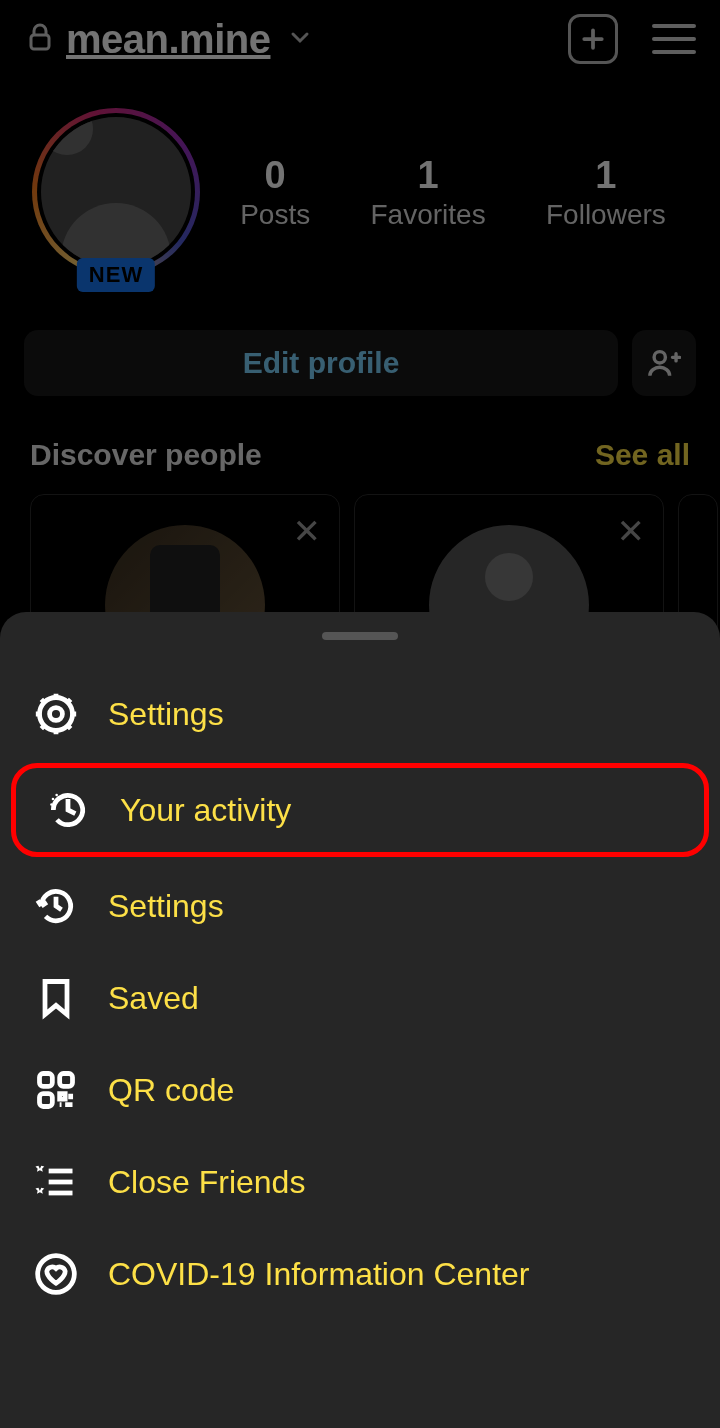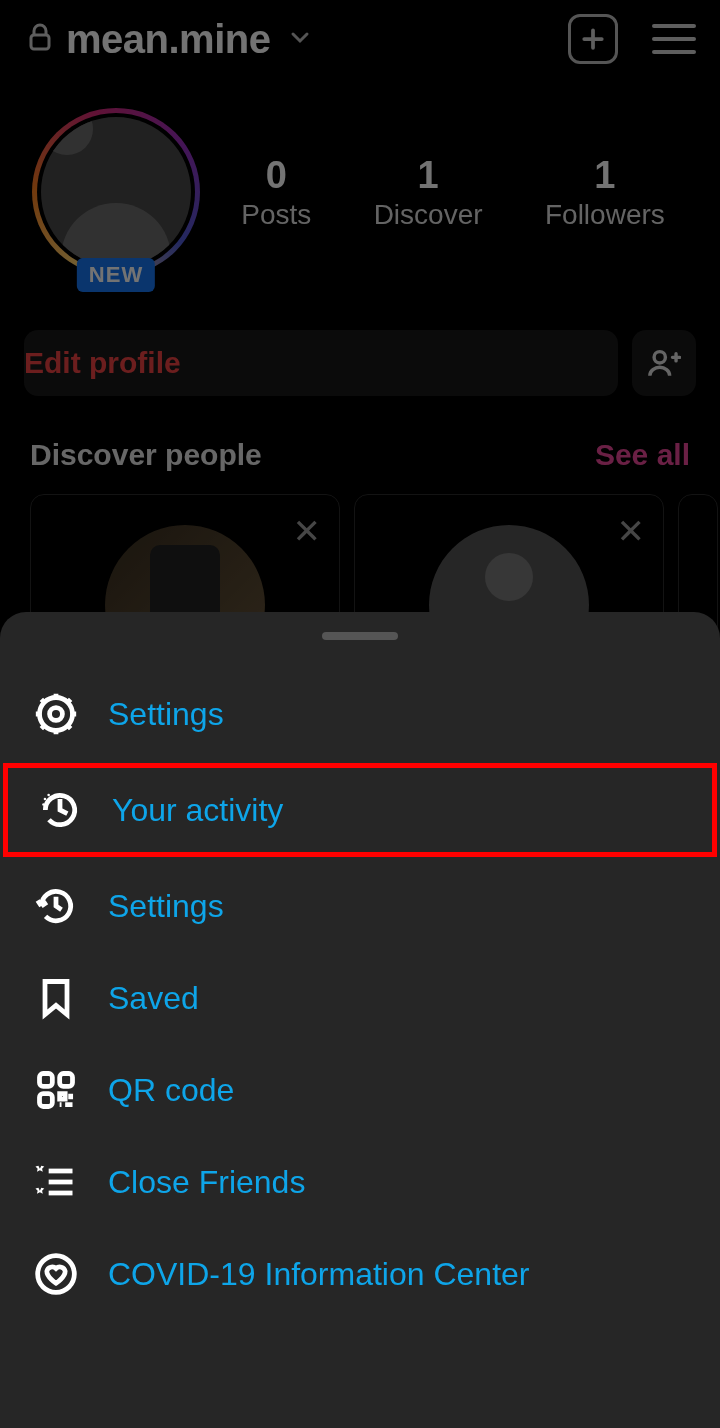--- a/index.html
+++ b/index.html
@@ -3,69 +3,69 @@
 <meta charset="utf-8">
 <style>
   * { box-sizing: border-box; margin: 0; padding: 0; }
   html, body { width: 720px; height: 1428px; background: #000; font-family: -apple-system, Helvetica, Arial, sans-serif; color: #fff; overflow: hidden; position: relative; }
 
   .dim-overlay { position:absolute; inset:0; background:rgba(0,0,0,0.55); z-index:5; pointer-events:none; }
 
   
   .header { display:flex; align-items:center; padding: 14px 24px 14px 28px; gap:14px; }
   .lock-svg { width:24px; height:28px; }
-  .username { font-size:40px; font-weight:700; letter-spacing:-0.5px; }
+  .username { font-size:40px; font-weight:700; letter-spacing:-0.5px;text-decoration:underline; }
   .chev { margin-left:4px; }
   .spacer { flex:1; }
   .sq-btn { width:50px; height:50px; border:3px solid #bdbdbd; border-radius:12px; display:flex; align-items:center; justify-content:center; }
   .hamb { width:44px; display:flex; flex-direction:column; gap:9px; margin-left:20px; }
   .hamb span { height:4px; background:#d0d0d0; border-radius:2px; }
 
   
   .profile-row { display:flex; align-items:center; padding: 30px 24px 10px 32px; }
   .avatar-wrap { position:relative; width:168px; height:168px; }
   .story-ring { position:absolute; inset:0; border-radius:50%; background: conic-gradient(from 200deg, #feda75, #fa7e1e, #d62976, #962fbf, #4f5bd5, #feda75); padding:5px; }
   .avatar-bg { width:100%; height:100%; border-radius:50%; background:#000; padding:4px; }
   .avatar-inner { width:100%; height:100%; border-radius:50%; background:#4a4a4a; display:flex; align-items:center; justify-content:center; overflow:hidden; }
   .placeholder-head { width:52px; height:52px; border-radius:50%; background:#6e6e6e; position:relative; top:-14px; }
   .placeholder-body { width:110px; height:70px; border-radius:60px 60px 0 0; background:#6e6e6e; position:absolute; bottom:-6px; left:50%; transform:translateX(-50%);}
   .avatar-inner-stack{ position:relative; width:100%; height:100%; }
-  .new-badge { position:absolute; bottom:-16px; left:50%; transform:translateX(-50%); background:#1877f2; color:#ffffff; font-size:22px; font-weight:700; padding:4px 12px; border-radius:6px; letter-spacing:1px;}
+  .new-badge { position:absolute; bottom:-16px; left:50%; transform:translateX(-50%); background:#1877f2; color:#000000; font-size:22px; font-weight:700; padding:4px 12px; border-radius:6px; letter-spacing:1px;}
   .stats { flex:1; display:flex; justify-content:space-around; margin-left:10px; }
   .stat { text-align:center; }
   .stat .num { font-size:38px; font-weight:700; }
   .stat .lbl { font-size:28px; color:#ddd; margin-top:2px; }
 
   
   .btn-row { display:flex; gap:14px; padding: 44px 24px 0 24px; }
-  .edit-btn { flex:1; background:#1a1a1a; border-radius:14px; padding:16px 0; font-size:30px; font-weight:600; color:#ef4444;}
+  .edit-btn { flex:1; background:#1a1a1a; border-radius:14px; text-align:center; padding:16px 0; font-size:30px; font-weight:600; color:#7dd3fc;}
   .discover-btn { width:64px; background:#1a1a1a; border-radius:14px; display:flex; align-items:center; justify-content:center; }
 
   
   .disc-header { display:flex; justify-content:space-between; align-items:center; padding: 42px 30px 0 30px; }
   .disc-title { font-size:30px; font-weight:700; color:#e5e5e5; }
-  .see-all { font-size:30px; font-weight:700; color:#ec4899; }
+  .see-all { font-size:30px; font-weight:700; color:#fde047; }
   .cards { display:flex; gap:14px; padding: 22px 0 0 30px; }
   .card { position:relative; width:310px; height:250px; border:1px solid #2a2a2a; border-radius:14px; background:#000; overflow:hidden; }
   .card .close { position:absolute; top:16px; right:18px; font-size:34px; color:#9b9b9b; font-weight:300;}
   .card-av { width:160px; height:160px; border-radius:50%; background:#555; position:absolute; top:30px; left:50%; transform:translateX(-50%); overflow:hidden;}
   .card-av .h{ width:48px;height:48px;border-radius:50%;background:#7a7a7a;position:absolute;top:28px;left:50%;transform:translateX(-50%);}
   .card-av .b{ width:110px;height:70px;border-radius:55px 55px 0 0;background:#7a7a7a;position:absolute;bottom:-10px;left:50%;transform:translateX(-50%);}
   .card-av.photo{ background:linear-gradient(135deg,#3a2f20,#68553a); }
   .photo .fig{width:70px;height:110px;background:#222;position:absolute;left:45px;top:20px;border-radius:10px;}
 
   
   .sheet { position:absolute; left:0; right:0; bottom:0; top:612px; background:#262626; border-radius:26px 26px 0 0; z-index:10; padding-top:20px;}
   .grabber { width:76px; height:8px; background:#555; border-radius:4px; margin:0 auto 28px auto; }
   .menu { list-style:none; }
   .menu li { display:flex; align-items:center; gap:30px; padding:24px 34px; font-size:32px; }
-  .menu li.highlight { outline:5px solid #ff0000; outline-offset:-4px; margin: 4px 4px;}
+  .menu li.highlight { outline:5px solid #ff0000; outline-offset:-4px; margin: 4px 12px; border-radius: 25px;}
   .mi-icon { width:44px; height:44px; display:flex; align-items:center; justify-content:center; flex-shrink:0;}
   .mi-icon svg { width:44px; height:44px; stroke:#fff; fill:none; stroke-width:2.6; }
-  .mi-label { color:#0ea5e9; }
+  .mi-label { color:#fde047; }
 </style>
 </head>
 <body>
 
 <div class="dim-overlay"></div>
 
 <div class="header">
   <span>
     <svg class="lock-svg" viewBox="0 0 24 28">
         <path d="M6 12 V8 a6 6 0 0 1 12 0 v4" fill="none" stroke="#d0d0d0" stroke-width="3"></path>
@@ -105,21 +105,21 @@
       </div>
     <div class="new-badge">NEW</div>
   </div>
   <div class="stats">
     <div class="stat">
       <div class="num">0</div>
       <div class="lbl">Posts</div>
     </div>
     <div class="stat">
       <div class="num">1</div>
-      <div class="lbl">Discover</div>
+      <div class="lbl">Favorites</div>
     </div>
     <div class="stat">
       <div class="num">1</div>
       <div class="lbl">Followers</div>
     </div>
   </div>
 </div>
 
 <div class="btn-row">
   <div class="edit-btn">Edit profile</div>

